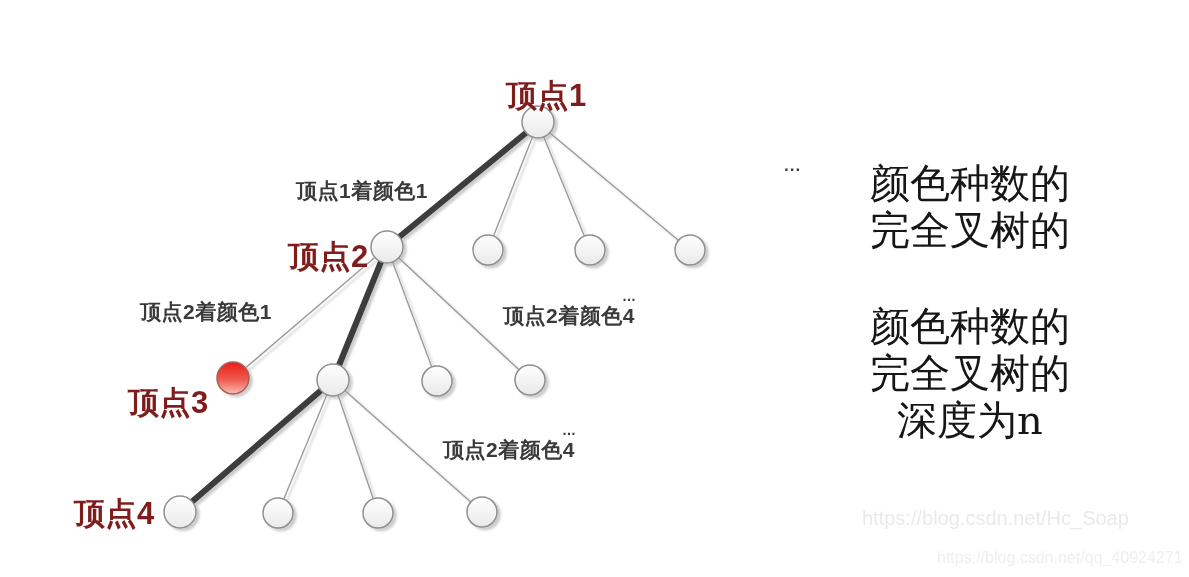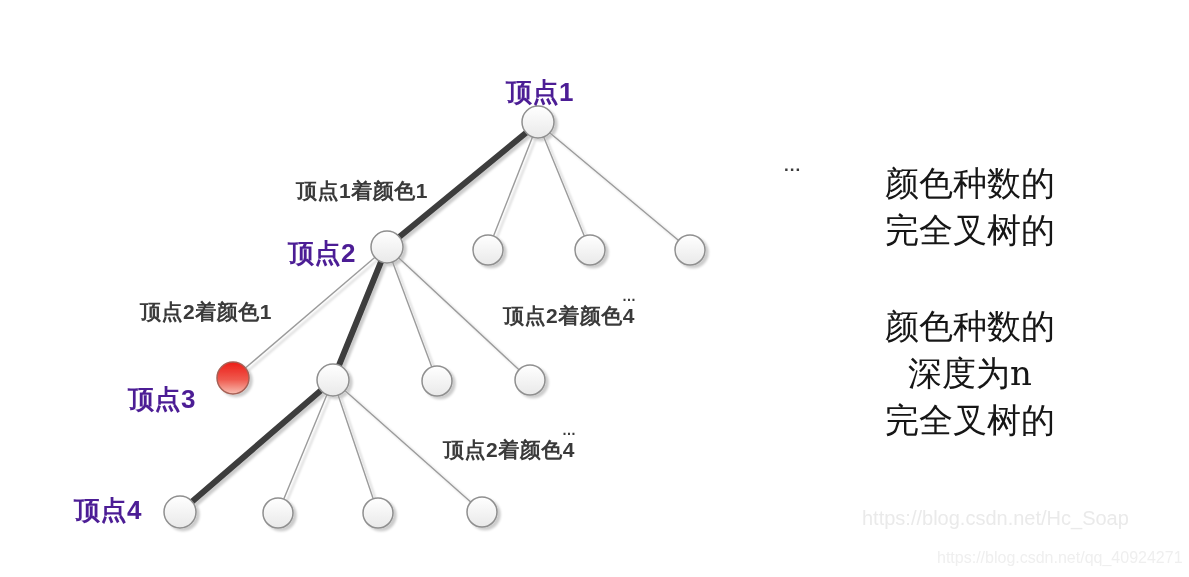--- a/index.html
+++ b/index.html
@@ -16,23 +16,23 @@
   .edge-label {
     position: absolute;
     font-size: 21px;
     font-weight: 700;
     color: #3a3a3a;
     white-space: nowrap;
     letter-spacing: 0.5px;
   }
   .vertex-label {
     position: absolute;
-    font-size: 26px;
+    font-size: 31px;
     font-weight: 800;
-    color: #4c1d95;
+    color: #7f1d1d;
     white-space: nowrap;
     letter-spacing: 0.5px;
   }
   .more-dots {
     position: absolute;
     font-size: 17px;
     font-weight: 800;
     color: #3a3a3a;
     letter-spacing: 1px;
   }
@@ -41,21 +41,21 @@
     font-size: 14px;
     font-weight: 800;
     color: #3a3a3a;
     letter-spacing: 0px;
   }
   .side-note {
     position: absolute;
     width: 250px;
     text-align: center;
     font-family: "DejaVu Serif", "Liberation Serif", serif;
-    font-size: 34px;
+    font-size: 40px;
     line-height: 47px;
     color: #161616;
     white-space: nowrap;
   }
   .watermark {
     position: absolute;
     font-family: "Liberation Sans", sans-serif;
     white-space: nowrap;
   }
   .watermark-1 { font-size: 20px; color: #eaeaea; }
@@ -131,20 +131,20 @@
   <div class="overdots" style="left:622px; top:288px;">…</div>
   <div class="edge-label" style="left:443px; top:436px;">顶点2着颜色4</div>
   <div class="overdots" style="left:562px; top:422px;">…</div>
 
   <div class="side-note" style="left:845px; top:160px;">
     <div>颜色种数的</div>
     <div>完全叉树的</div>
   </div>
   <div class="side-note" style="left:845px; top:303px;">
     <div>颜色种数的</div>
+    <div>完全叉树的</div>
     <div>深度为n</div>
-    <div>完全叉树的</div>
   </div>
 
   <div class="watermark watermark-1" style="left:862px; top:507px;">https://blog.csdn.net/Hc_Soap</div>
   <div class="watermark watermark-2" style="left:937px; top:549px;">https://blog.csdn.net/qq_40924271</div>
 
 </div>
 
 </body></html>

